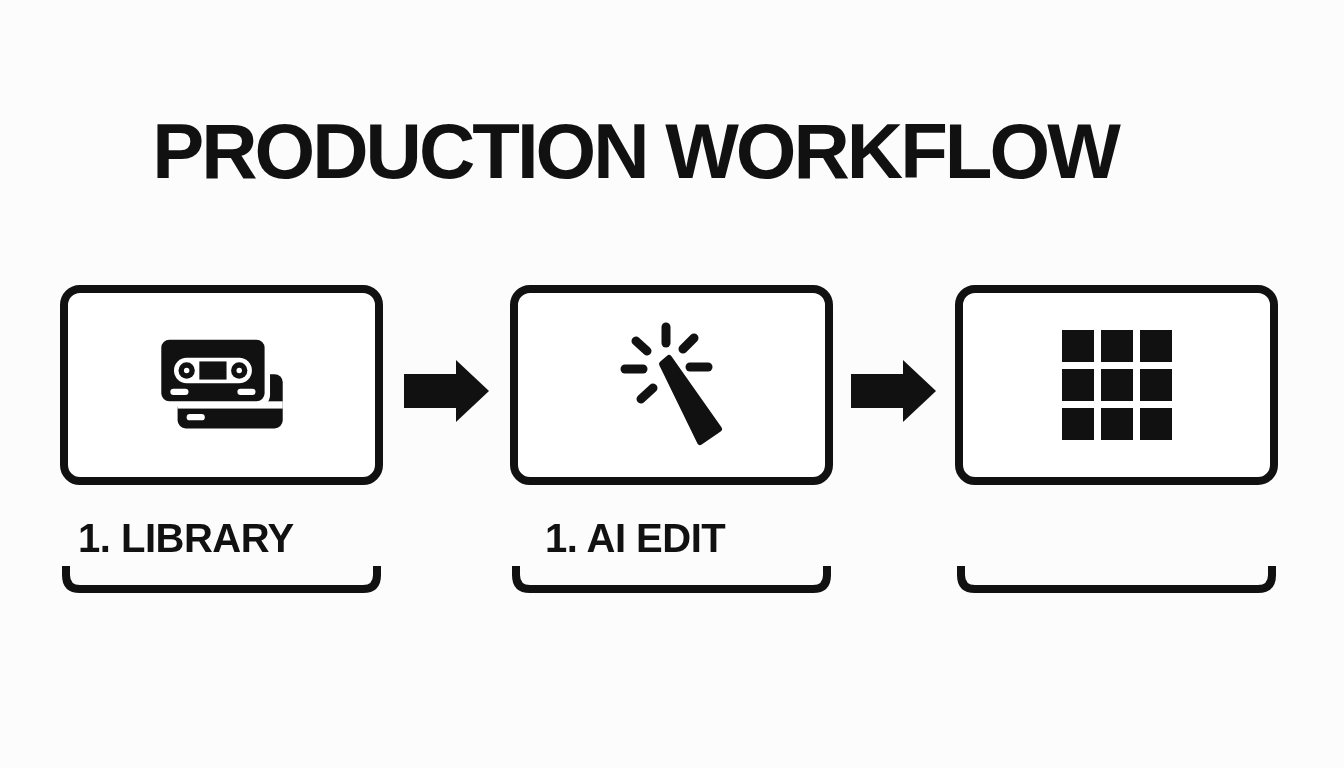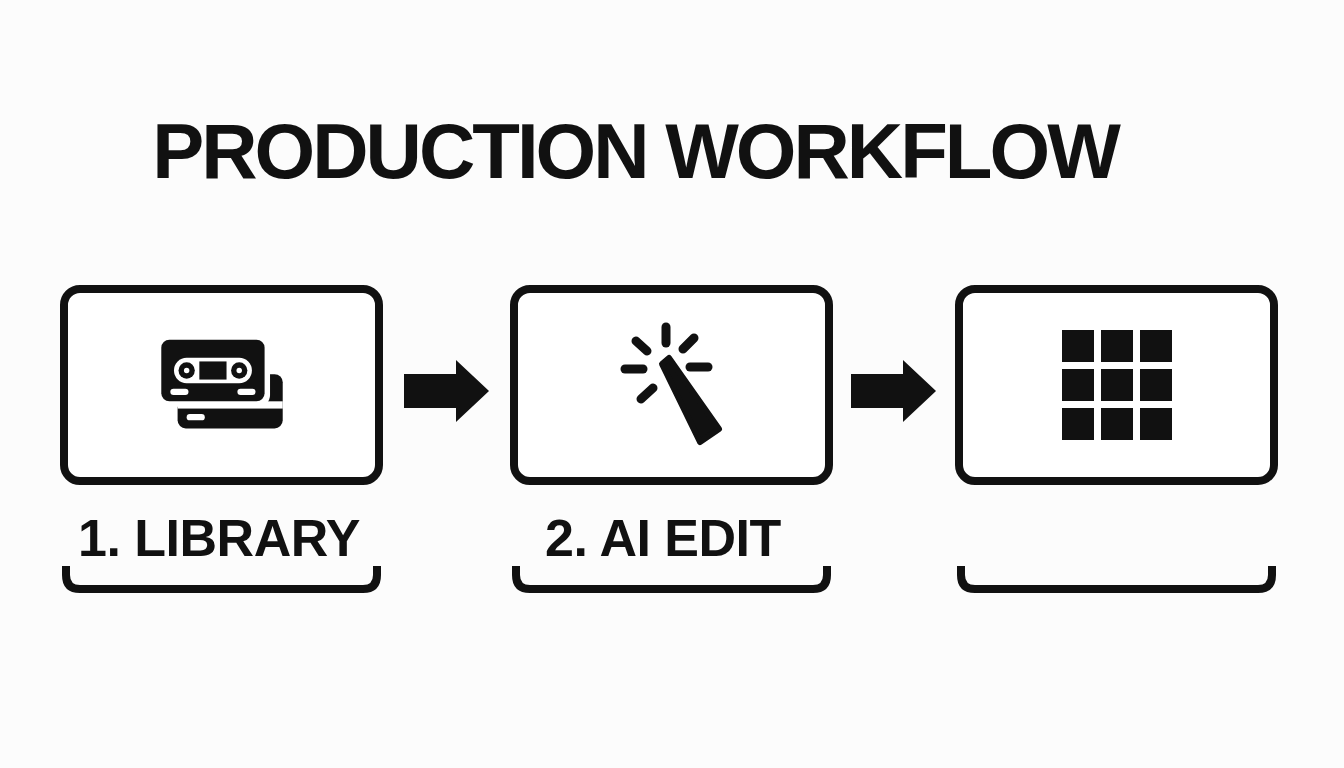--- a/index.html
+++ b/index.html
@@ -30,21 +30,21 @@
   .card-1 { left: 60px; }
   .card-2 { left: 510px; }
   .card-3 { left: 955px; }
 
   .arrow { position: absolute; top: 360px; width: 85px; height: 62px; }
   .arrow-1 { left: 404px; }
   .arrow-2 { left: 851px; }
 
   .step-label {
     position: absolute; top: 514px;
-    font-size: 52px; font-weight: bold; letter-spacing: -0.5px;
+    font-size: 40px; font-weight: bold; letter-spacing: -0.5px;
     line-height: 48px; color: var(--ink, #111);
     white-space: nowrap;
   }
   .label-1 { left: 78px; }
   .label-2 { left: 545px; }
   .label-3 { left: 978px; }
 
   .bracket { position: absolute; top: 562px; width: 323px; height: 34px; }
   .bracket-1 { left: 60px; }
   .bracket-2 { left: 510px; }
@@ -113,21 +113,21 @@
         <rect x="39" y="39" width="32" height="32"></rect>
         <rect x="78" y="39" width="32" height="32"></rect>
         <rect x="0" y="78" width="32" height="32"></rect>
         <rect x="39" y="78" width="32" height="32"></rect>
         <rect x="78" y="78" width="32" height="32"></rect>
       </g>
     </svg>
   </div>
 
   <div class="step-label label-1">1. LIBRARY</div>
-  <div class="step-label label-2">2. AI EDIT</div>
+  <div class="step-label label-2">1. AI EDIT</div>
 
   <svg class="bracket bracket-1" viewBox="0 0 323 34">
     <path d="M 6 4 L 6 13 Q 6 27 20 27 L 303 27 Q 317 27 317 13 L 317 4" fill="none" stroke="var(--ink,#111)" stroke-width="8"></path>
   </svg>
   <svg class="bracket bracket-2" viewBox="0 0 323 34">
     <path d="M 6 4 L 6 13 Q 6 27 20 27 L 303 27 Q 317 27 317 13 L 317 4" fill="none" stroke="var(--ink,#111)" stroke-width="8"></path>
   </svg>
   <svg class="bracket bracket-3" viewBox="0 0 323 34">
     <path d="M 6 4 L 6 13 Q 6 27 20 27 L 303 27 Q 317 27 317 13 L 317 4" fill="none" stroke="var(--ink,#111)" stroke-width="8"></path>
   </svg>

